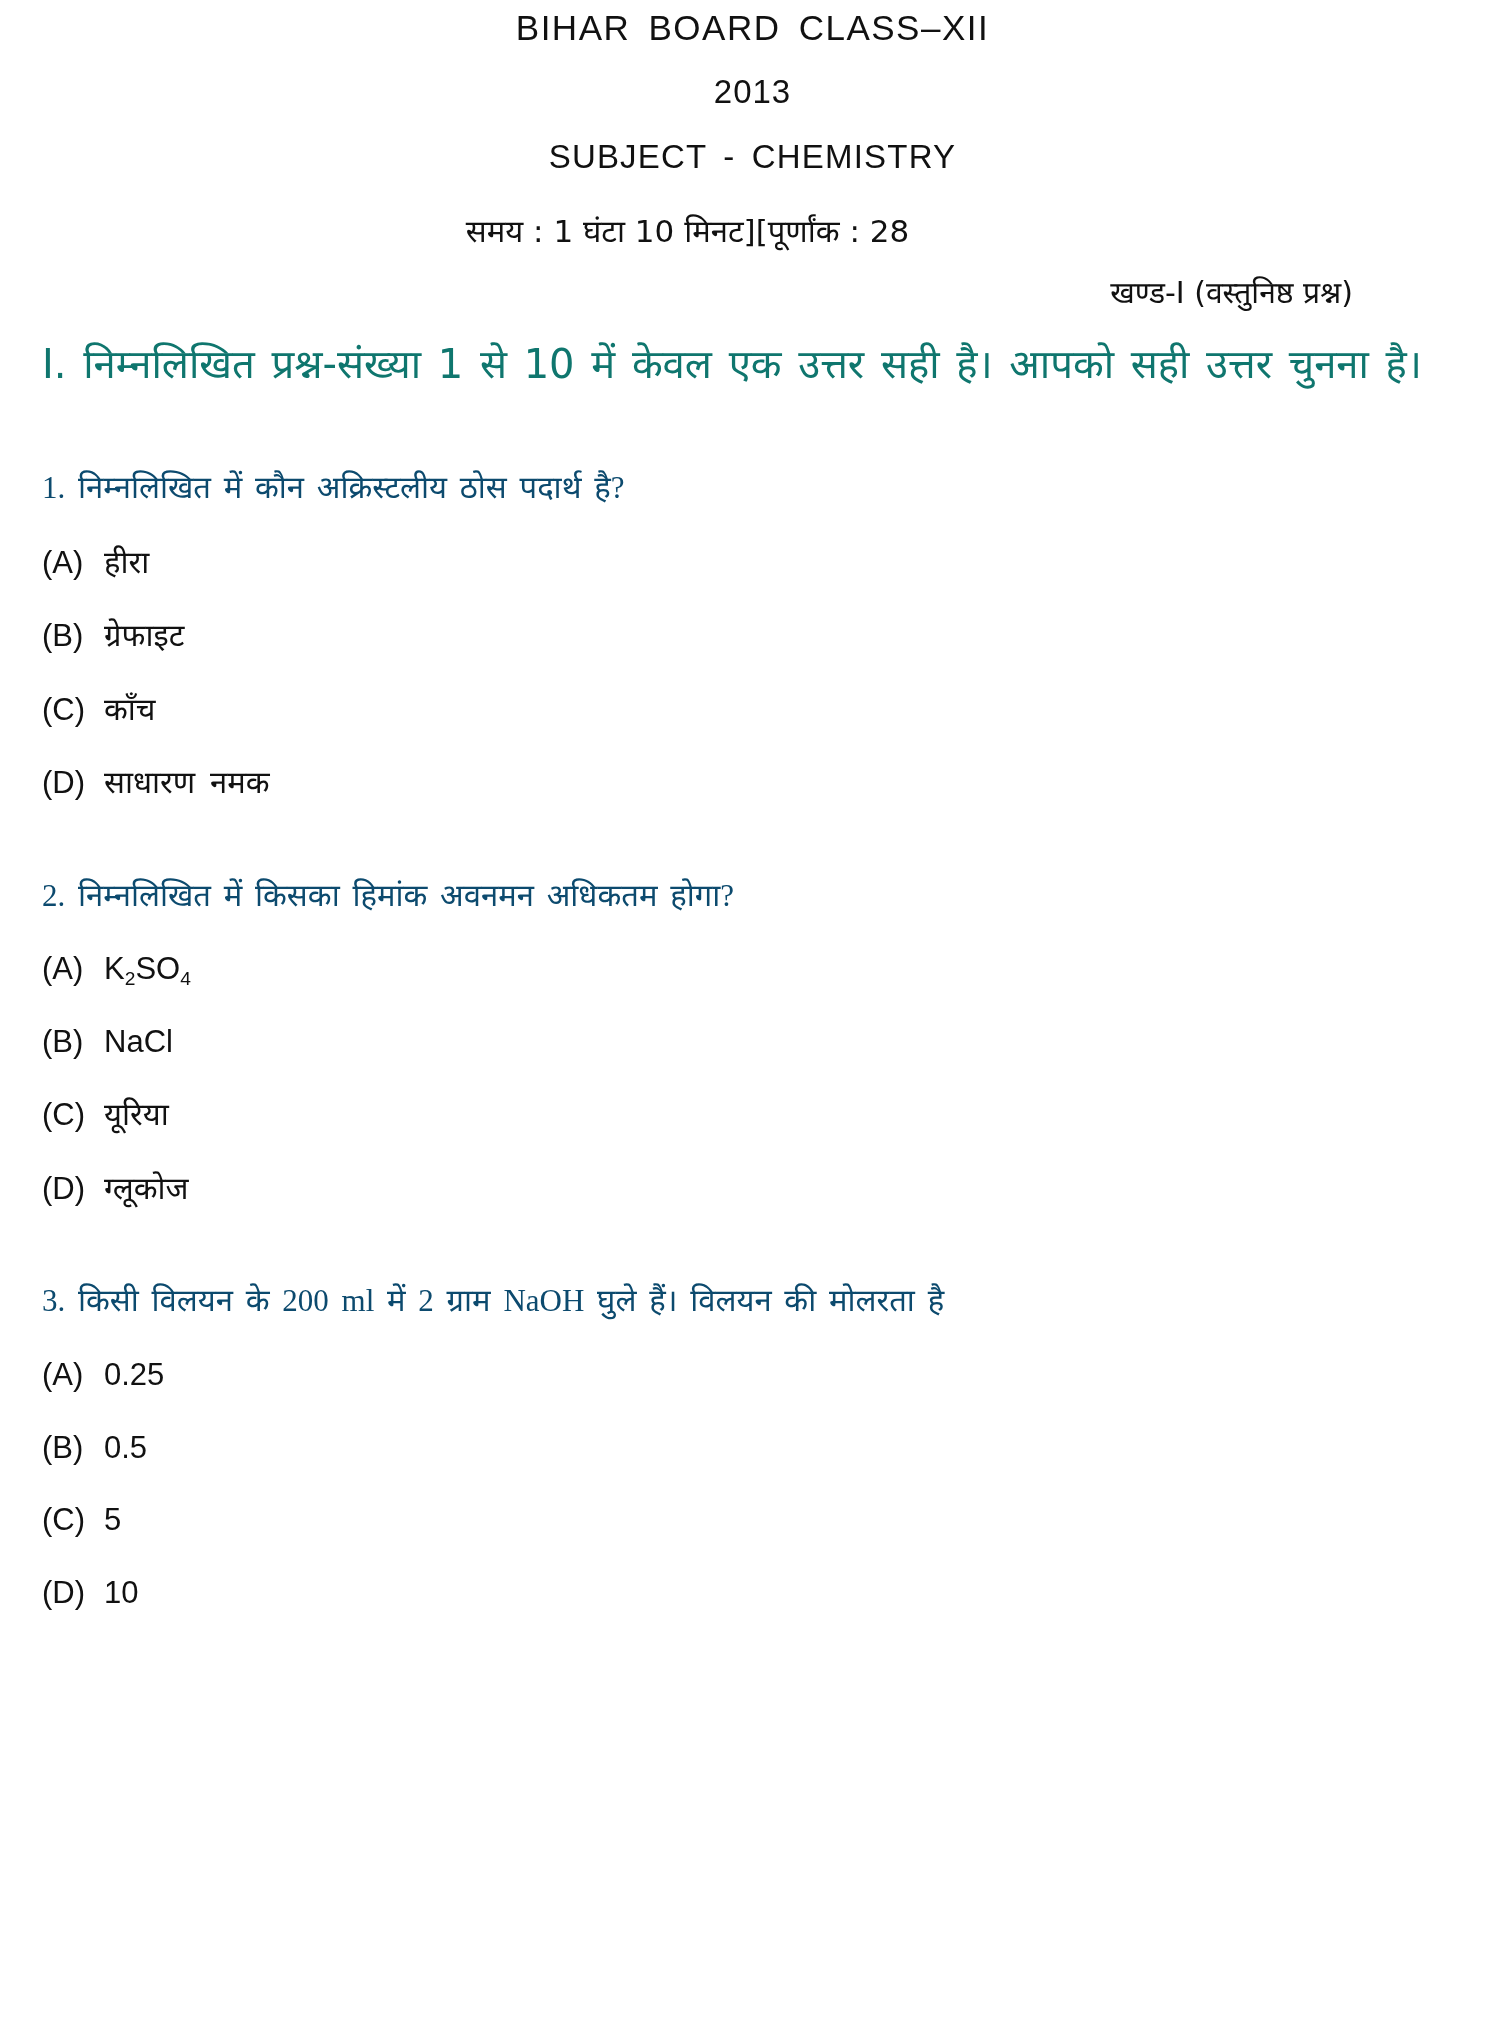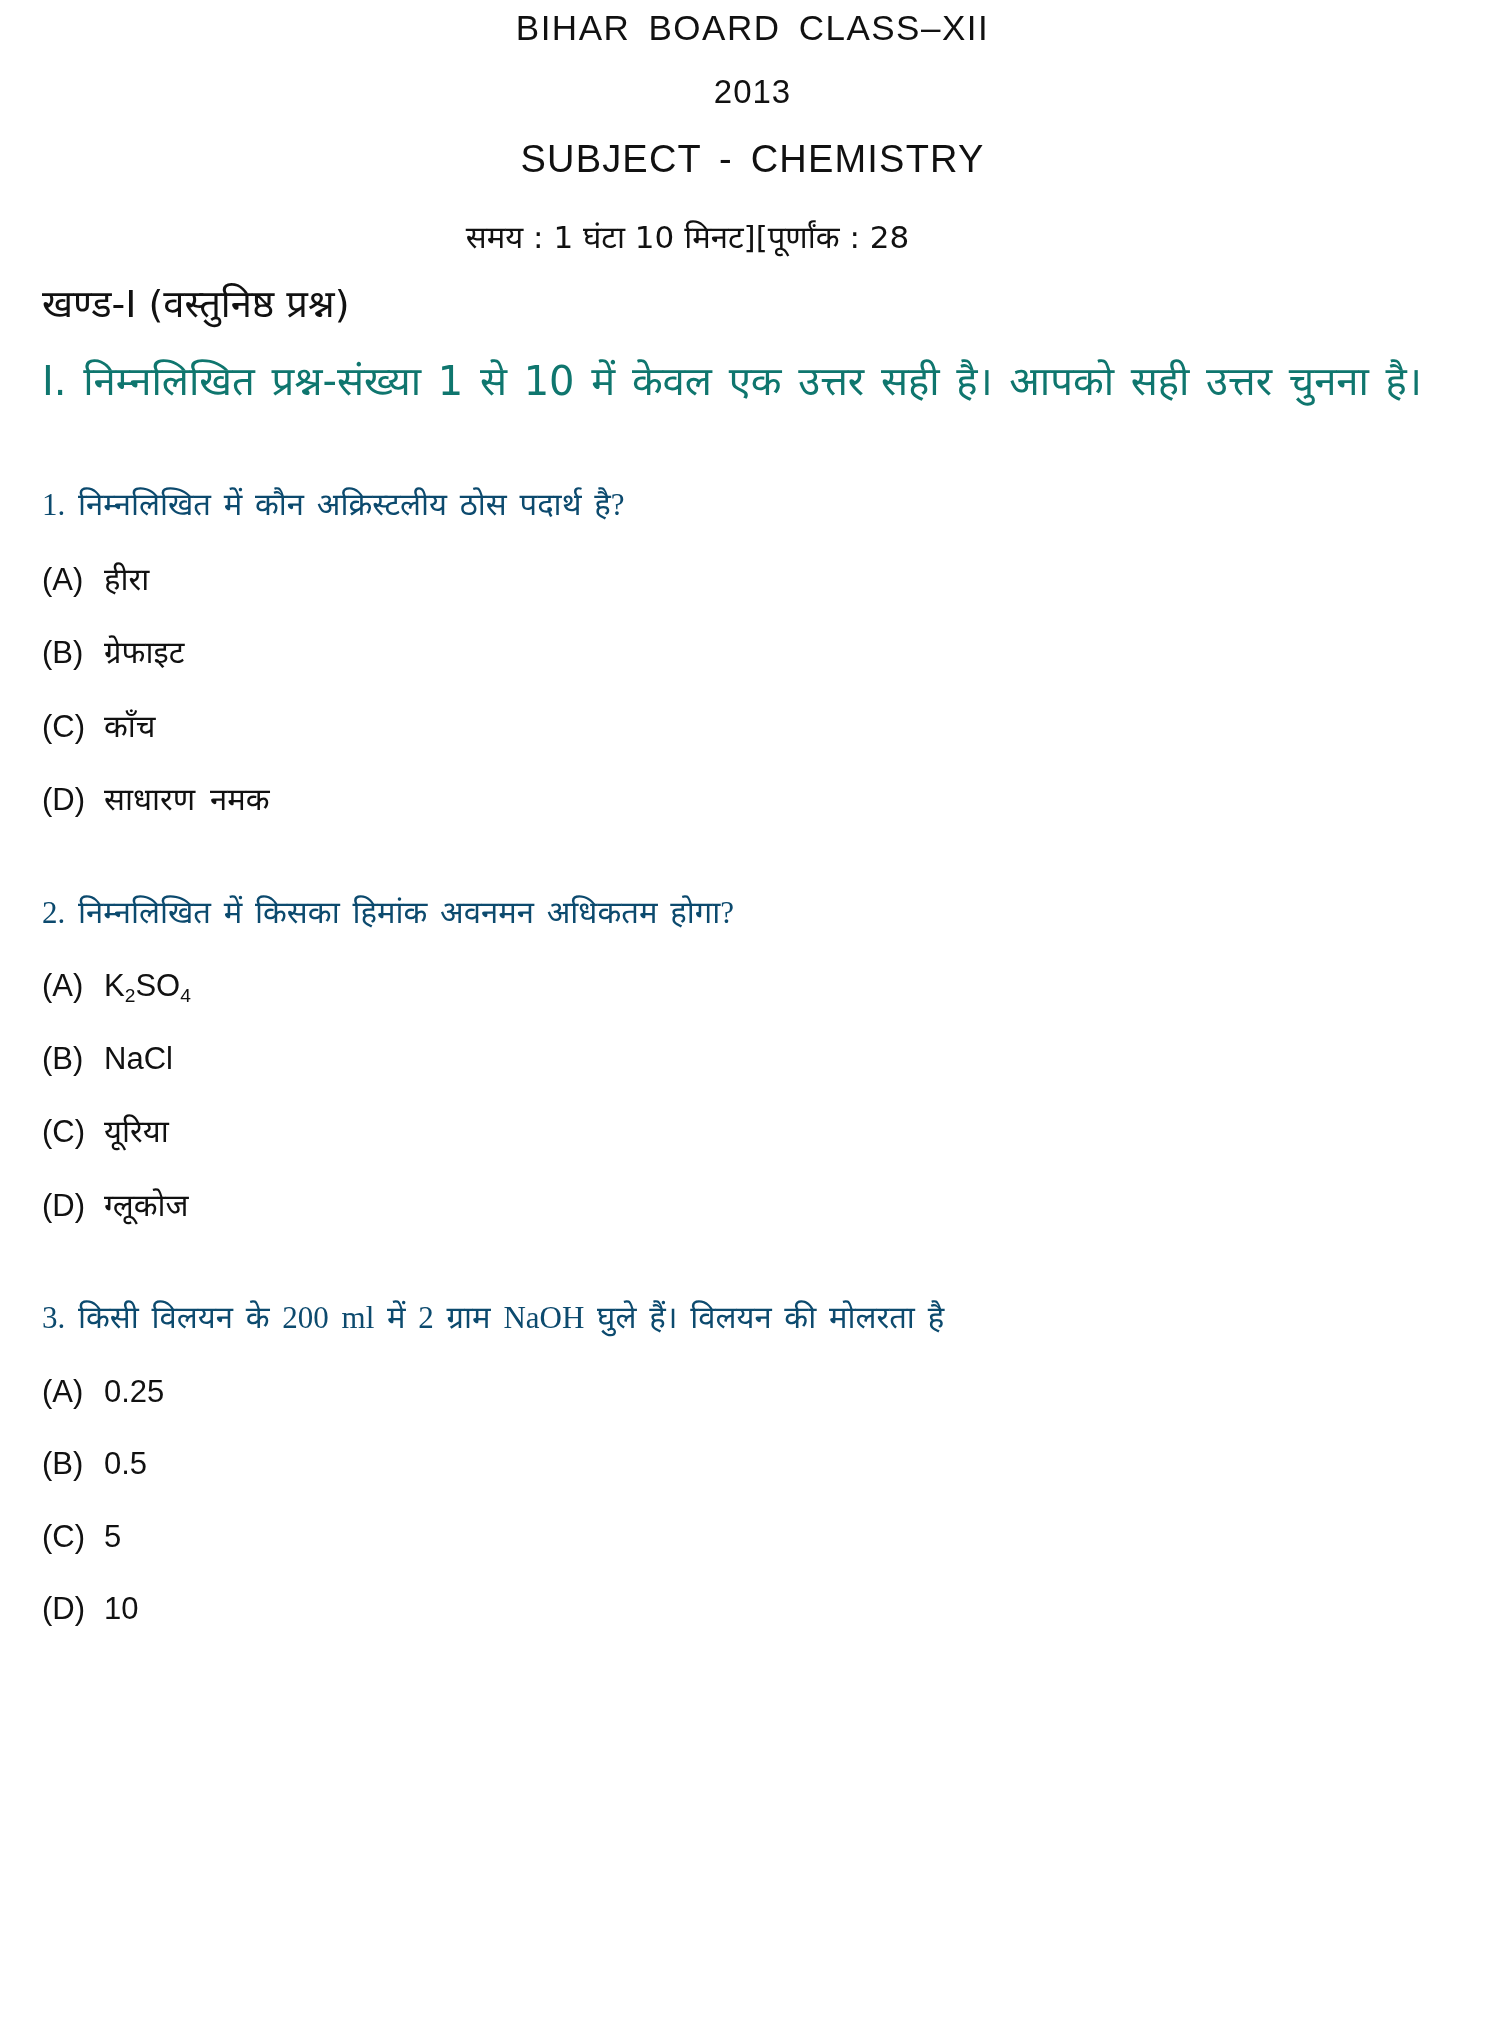--- a/index.html
+++ b/index.html
@@ -37,21 +37,21 @@
     padding-top: 6px;
     line-height: 1.25;
   }
   .hdr-year {
     font-size: 33px;
     letter-spacing: 1px;
     margin-top: 22px;
     line-height: 1.2;
   }
   .hdr-subject {
-    font-size: 38px;
+    font-size: 33px;
     letter-spacing: 1.2px;
     word-spacing: 6px;
     margin-top: 26px;
     line-height: 1.2;
   }
 
   
   .meta-row {
     display: flex;
     justify-content: center;
@@ -60,23 +60,23 @@
     font-family: "DejaVu Sans", "Liberation Sans", sans-serif;
     font-size: 31px;
     color: #111;
     line-height: 1.35;
   }
   .meta-left  { text-align: left; }
   .meta-right { text-align: right; padding-right: 130px; }
 
   
   .section-head {
-    text-align: left;
-    font-family: "DejaVu Sans", "Liberation Sans", sans-serif;
-    font-size: 38px;
+    text-align: right;
+    font-family: "DejaVu Sans", "Liberation Sans", sans-serif;
+    font-size: 30px;
     margin-top: 20px;
     line-height: 1.35;
     color: #111;
     padding-right: 110px;
   }
 
   
   .instruction {
     font-family: "DejaVu Sans", "Liberation Sans", sans-serif;
     font-size: 40px;

